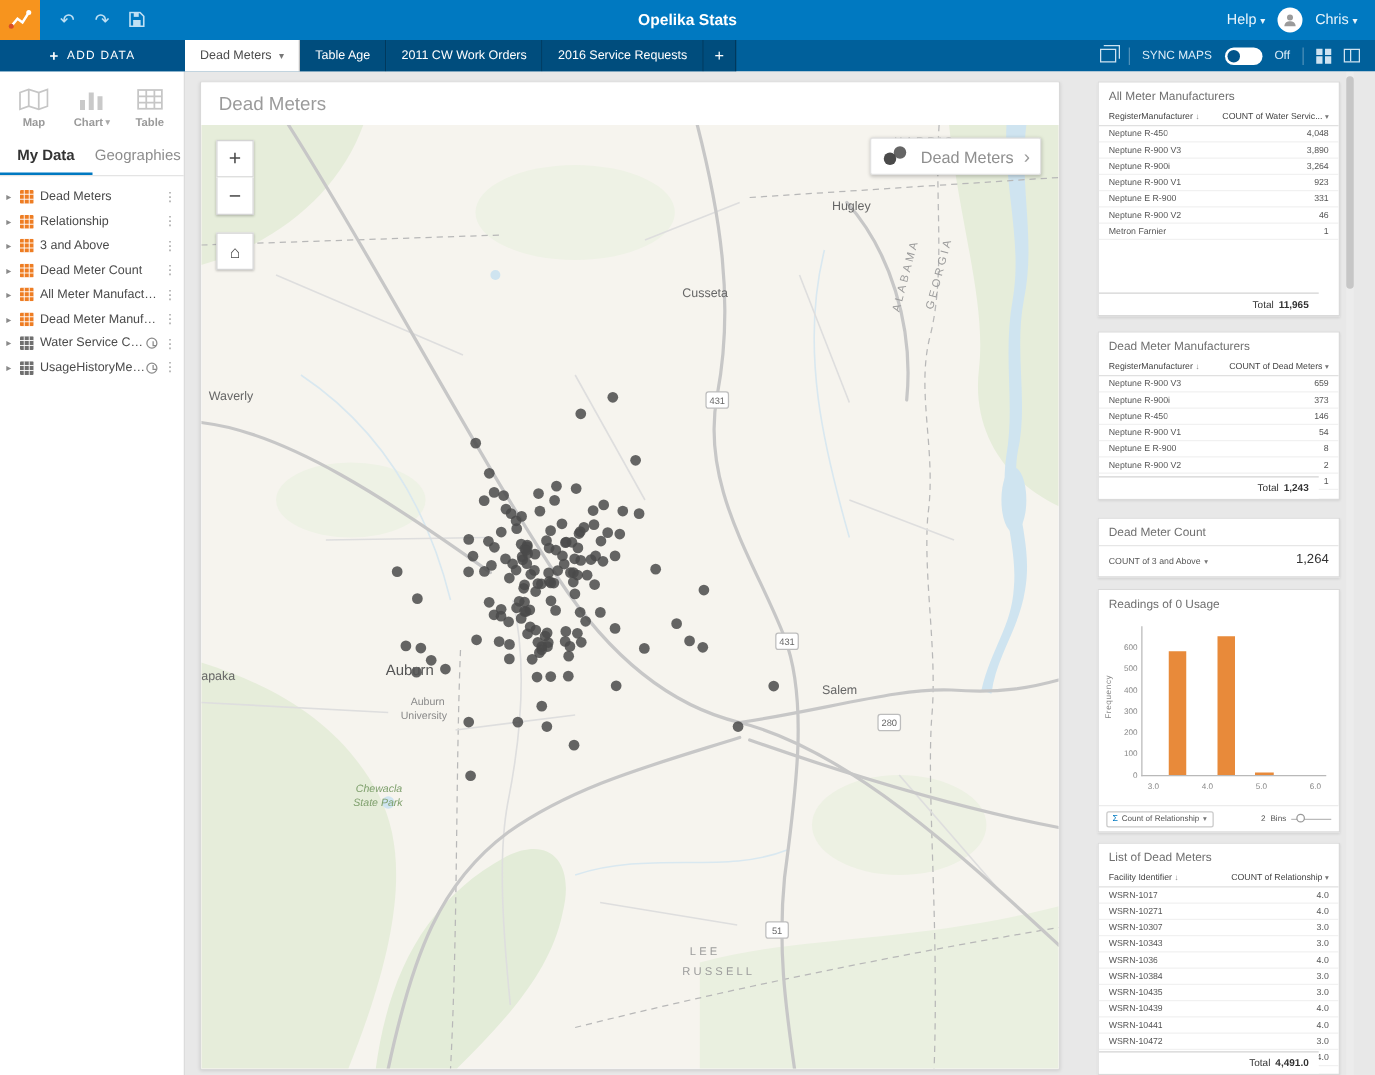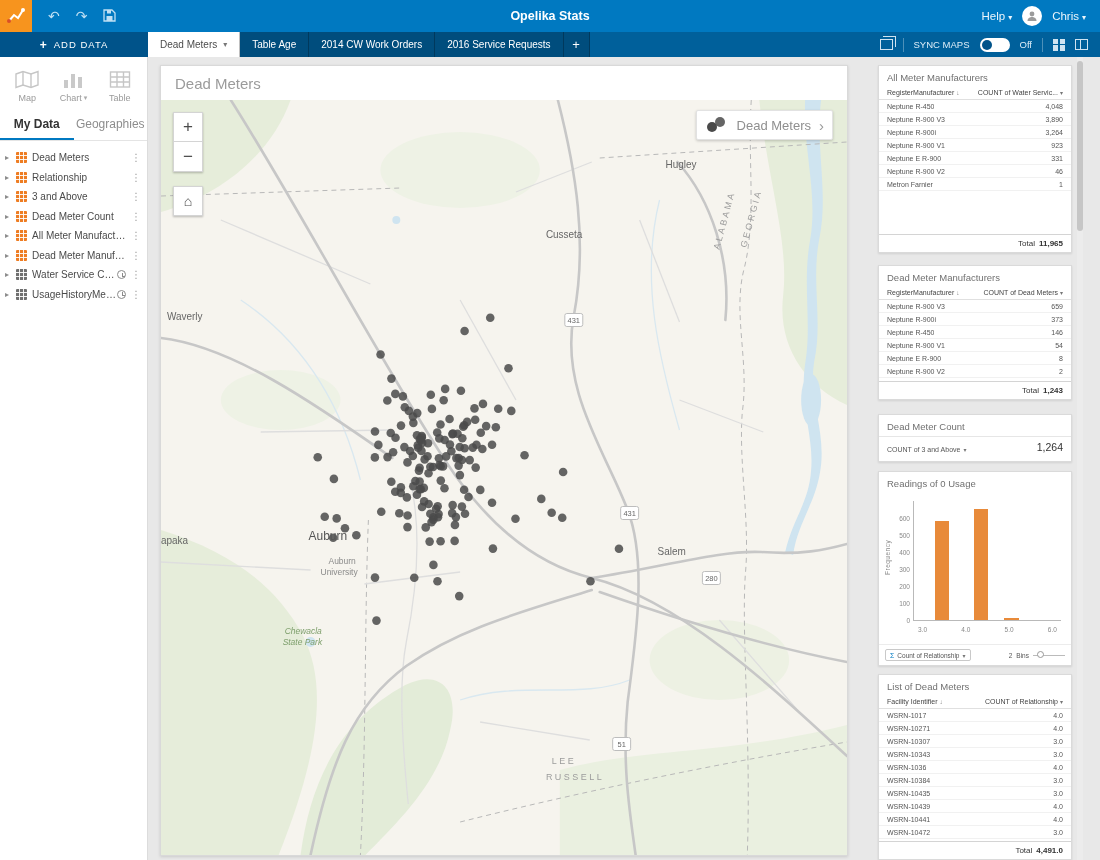--- a/index.html
+++ b/index.html
@@ -35,21 +35,21 @@
   .icon-grid { width:12px; height:12px; display:grid; grid-template-columns:1fr 1fr; grid-template-rows:1fr 1fr; gap:1.5px; }
   .icon-grid i { background:#cfe3f1; }
   .icon-cols { width:13px; height:11px; border:1.5px solid #cfe3f1; position:relative; }
   .icon-cols::after { content:''; position:absolute; left:3.5px; top:0; bottom:0; width:1.5px; background:#cfe3f1; }
 
   
   .sidebar { position:absolute; top:57px; left:0; width:148px; bottom:0; background:#fff; border-right:1px solid #dcdcdc; z-index:20; }
   .create-row { display:flex; padding:10px 4px 4px; }
   .create-btn { flex:1; text-align:center; color:#9a9a9a; font-size:9px; cursor:pointer; }
   .create-ic { height:22px; display:flex; align-items:flex-end; justify-content:center; margin-bottom:4px; }
-  .create-lab { display:inline-flex; align-items:center; gap:2px; }
+  .create-lab { display:inline-flex; align-items:center; gap:2px;font-weight:bold; }
   .mini-caret { font-size:7px; color:#aaa; }
   .side-tabs { display:flex; border-bottom:1px solid #e4e4e4; margin-top:2px; }
   .side-tab { flex:1; text-align:center; padding:8px 0 7px; font-size:12px; color:#8d8d8d; cursor:pointer; border-bottom:2px solid transparent; }
   .side-tab.active { color:#333; font-weight:bold; border-bottom:2px solid #0079c1; }
   .dataset-list { padding:7px 0; }
   .ds-row { display:flex; align-items:center; height:19.5px; padding:0 5px; font-size:10px; color:#4a4a4a; cursor:pointer; }
   .ds-caret { width:11px; color:#8a8a8a; font-size:8px; flex:none; }
   .ds-icon { width:11px; height:11px; margin-right:5px; border-radius:1px; flex:none;
              background-image:linear-gradient(rgba(255,255,255,.9) 1px, transparent 1px), linear-gradient(90deg, rgba(255,255,255,.9) 1px, transparent 1px);
              background-size:4px 4px; background-position:-1px -1px; }
@@ -91,21 +91,21 @@
   .right-panel { position:absolute; left:860px; top:57px; width:232px; bottom:0; z-index:4; }
   .card { background:#fff; border:1px solid #dadada; box-shadow:0 1px 2px rgba(0,0,0,.1); width:194px; margin-left:18px; position:relative; overflow:hidden; }
   .card-title { font-size:9.5px; color:#707070; padding:6px 8px 4px; white-space:nowrap; }
   .thead { display:flex; justify-content:space-between; align-items:center; padding:2px 8px 3px; font-size:7px; color:#444; border-bottom:1px solid #e0e0e0; }
   .th { display:inline-flex; align-items:center; gap:2px; white-space:nowrap; cursor:pointer; }
   .sort-ico { font-size:6.5px; color:#888; }
   .caret-ico { font-size:6px; color:#777; }
   .trow { display:flex; justify-content:space-between; padding:2.5px 8px; font-size:7px; color:#555; border-bottom:1px solid #f1f1f1; cursor:pointer; }
   .tname { white-space:nowrap; overflow:hidden; text-overflow:ellipsis; }
   .tval { white-space:nowrap; margin-left:6px; }
-  .total-row { position:absolute; bottom:0; left:0; right:0; border-top:1px solid #d4d4d4; padding:4px 8px; font-size:8px; color:#333; text-align:right; background:#fff; }
+  .total-row { position:absolute; bottom:0; left:0; right:16px; border-top:1px solid #d4d4d4; padding:4px 8px; font-size:8px; color:#333; text-align:right; background:#fff; }
   .total-row b { margin-left:4px; }
   .kpi-row { display:flex; justify-content:space-between; align-items:flex-end; border-top:1px solid #e6e6e6; margin:0 0; padding:4px 8px 5px; }
   .kpi-field { display:inline-flex; align-items:center; gap:3px; font-size:7px; color:#555; cursor:pointer; }
   .kpi-value { font-size:10.5px; color:#333; }
 
   
   .chart-area { position:relative; height:152px; margin:0 8px; }
   .plot { position:absolute; left:26px; top:8px; width:148px; height:120px; border-left:1px solid #b9b9b9; border-bottom:1px solid #b9b9b9; }
   .hbar { position:absolute; bottom:0; }
   .xtick { position:absolute; bottom:-13px; transform:translateX(-50%); font-size:6.5px; color:#888; }
@@ -170,21 +170,21 @@
         <span>Dead Meters</span>
         <span class="tab-caret">▾</span>
       </div>
 
       <div class="tab">
         <span>Table Age</span>
 
       </div>
 
       <div class="tab">
-        <span>2014 CW Work Orders</span>
+        <span>2011 CW Work Orders</span>
 
       </div>
 
       <div class="tab">
         <span>2016 Service Requests</span>
 
       </div>
     </div>
   <div class="tab tab-add">+</div>
   <div class="toolbar-right">

